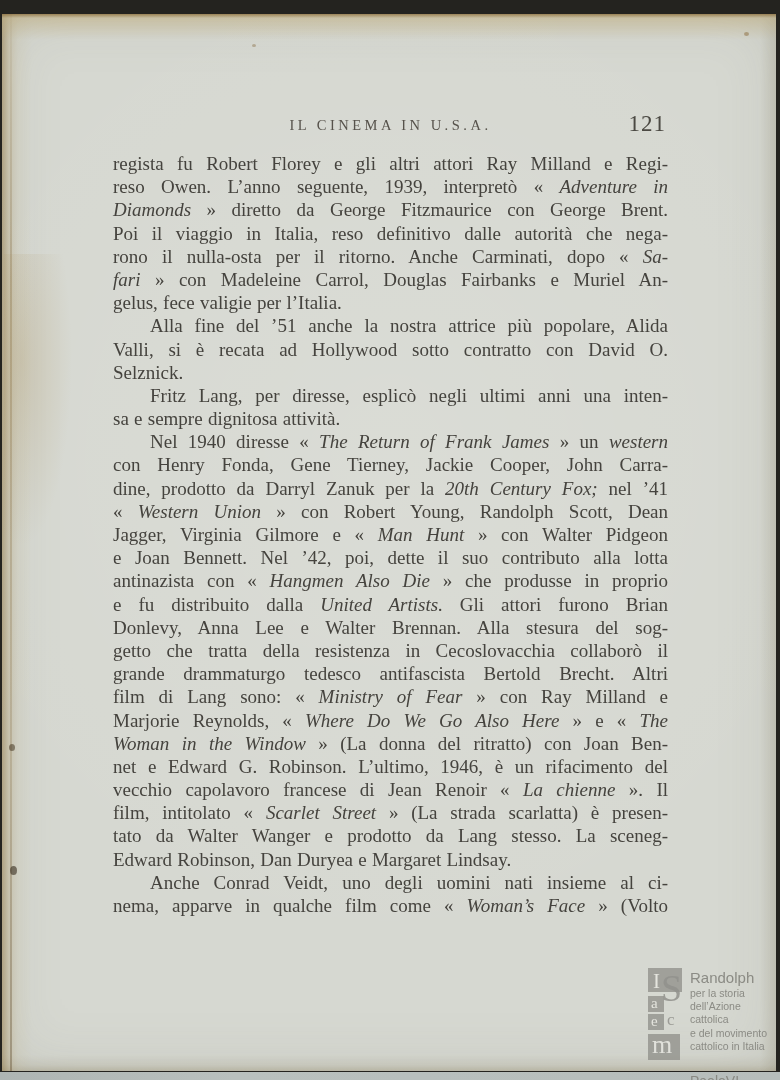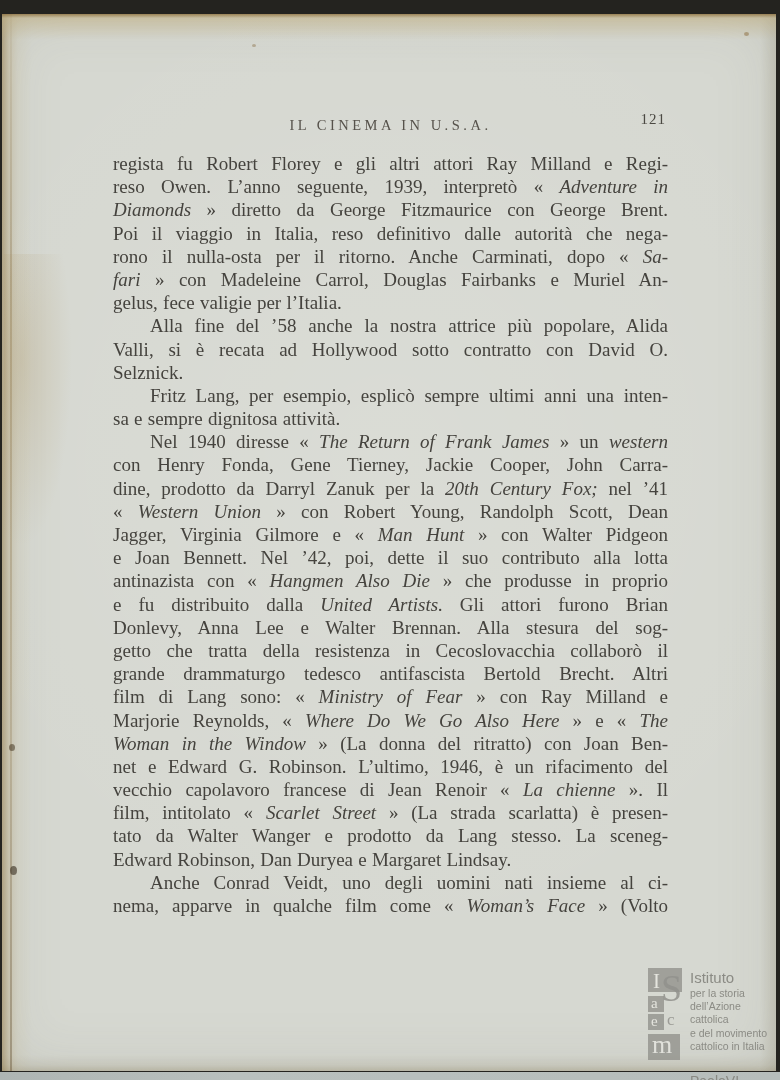--- a/index.html
+++ b/index.html
@@ -37,21 +37,21 @@
   .speck.s3 { left:742px; top:18px; width:5px; height:4px; background:rgba(130,95,45,0.45); }
   .speck.s4 { left:250px; top:30px; width:4px; height:3px; background:rgba(130,100,55,0.40); }
 
   .page-header { position:absolute; left:111px; top:96px; width:555px; height:32px; }
   .running-title {
     text-align:center; font-size:14.5px; letter-spacing:3.5px;
     color:#56524b; padding-top:7px;
   }
   .page-number {
     position:absolute; right:2px; top:1px;
-    font-size:15px; color:#4b4943; letter-spacing:1px;
+    font-size:23px; color:#4b4943; letter-spacing:1px;
   }
 
   .text-block { position:absolute; left:111px; top:138px; width:555px; color:#45433e; }
   .line {
     height:23.2px; line-height:23.2px; font-size:19px;
     text-align:justify; text-align-last:justify;
     word-spacing:0.5px;
   }
   .line.end { text-align-last:left; }
   .line.indent { text-indent:37px; }
@@ -98,24 +98,24 @@
     </div>
 
     <div class="text-block">
         <div class="line"><span>regista fu Robert Florey e gli altri attori Ray Milland e Regi-</span></div>
         <div class="line"><span>reso Owen. L’anno seguente, 1939, interpretò « </span><span class="it">Adventure in</span></div>
         <div class="line"><span class="it">Diamonds</span><span> » diretto da George Fitzmaurice con George Brent.</span></div>
         <div class="line"><span>Poi il viaggio in Italia, reso definitivo dalle autorità che nega-</span></div>
         <div class="line"><span>rono il nulla-osta per il ritorno. Anche Carminati, dopo « </span><span class="it">Sa-</span></div>
         <div class="line"><span class="it">fari</span><span> » con Madeleine Carrol, Douglas Fairbanks e Muriel An-</span></div>
         <div class="line end"><span>gelus, fece valigie per l’Italia.</span></div>
-        <div class="line indent"><span>Alla fine del ’58 anche la nostra attrice più popolare, Alida</span></div>
+        <div class="line indent"><span>Alla fine del ’51 anche la nostra attrice più popolare, Alida</span></div>
         <div class="line"><span>Valli, si è recata ad Hollywood sotto contratto con David O.</span></div>
         <div class="line end"><span>Selznick.</span></div>
-        <div class="line indent"><span>Fritz Lang, per esempio, esplicò sempre ultimi anni una inten-</span></div>
+        <div class="line indent"><span>Fritz Lang, per diresse, esplicò negli ultimi anni una inten-</span></div>
         <div class="line end"><span>sa e sempre dignitosa attività.</span></div>
         <div class="line indent"><span>Nel 1940 diresse « </span><span class="it">The Return of Frank James</span><span> » un </span><span class="it">western</span></div>
         <div class="line"><span>con Henry Fonda, Gene Tierney, Jackie Cooper, John Carra-</span></div>
         <div class="line"><span>dine, prodotto da Darryl Zanuk per la </span><span class="it">20th Century Fox;</span><span> nel ’41</span></div>
         <div class="line"><span>« </span><span class="it">Western Union</span><span> » con Robert Young, Randolph Scott, Dean</span></div>
         <div class="line"><span>Jagger, Virginia Gilmore e « </span><span class="it">Man Hunt</span><span> » con Walter Pidgeon</span></div>
         <div class="line"><span>e Joan Bennett. Nel ’42, poi, dette il suo contributo alla lotta</span></div>
         <div class="line"><span>antinazista con « </span><span class="it">Hangmen Also Die</span><span> » che produsse in proprio</span></div>
         <div class="line"><span>e fu distribuito dalla </span><span class="it">United Artists.</span><span> Gli attori furono Brian</span></div>
         <div class="line"><span>Donlevy, Anna Lee e Walter Brennan. Alla stesura del sog-</span></div>
@@ -140,21 +140,21 @@
         <div class="wm-block b-e"></div>
         <div class="wm-block b-m"></div>
         <span class="wm-letter l-S">S</span>
         <span class="wm-letter l-I">I</span>
         <span class="wm-letter l-a">a</span>
         <span class="wm-letter l-e">e</span>
         <span class="wm-letter l-c">c</span>
         <span class="wm-letter l-m">m</span>
       </div>
       <div class="wm-text">
-        <div class="wm-title">Istituto</div>
+        <div class="wm-title">Randolph</div>
         <div class="wm-small">per la storia</div>
         <div class="wm-small">dell’Azione cattolica</div>
         <div class="wm-small">e del movimento</div>
         <div class="wm-small">cattolico in Italia</div>
         <div class="wm-paolo">PaoloVI</div>
       </div>
     </div>
   </div>
 </div>
 

